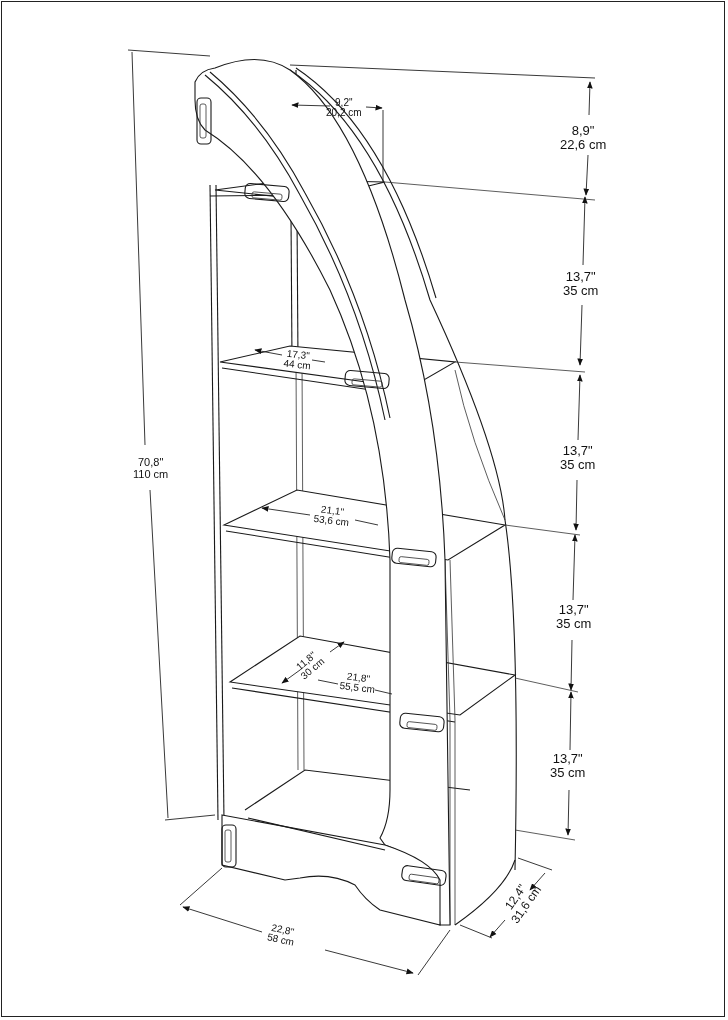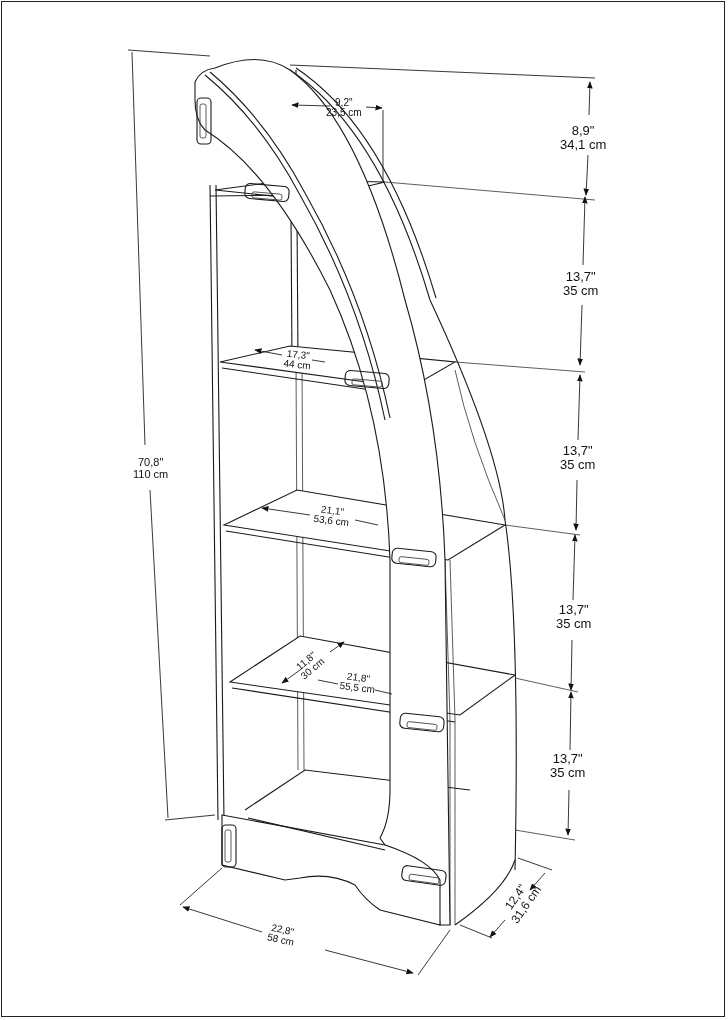--- a/index.html
+++ b/index.html
@@ -135,26 +135,26 @@
 
     <path class="dim" d="M518,858 L552,870"></path>
     <path class="dim" d="M460,925 L492,938"></path>
     <path class="dim" d="M545,873 L530,890" marker-end="url(#ar)"></path>
     <path class="dim" d="M505,920 L490,937" marker-end="url(#ar)"></path>
   </g>
 </svg>
 
 <div class="lbl sm" style="left:326px;top:98px;">
   <span>9,2"</span>
-  <span>23,5 cm</span>
+  <span>20,2 cm</span>
 </div>
 
 <div class="lbl" style="left:560px;top:124px;">
   <span>8,9"</span>
-  <span>34,1 cm</span>
+  <span>22,6 cm</span>
 </div>
 
 <div class="lbl" style="left:563px;top:270px;">
   <span>13,7"</span>
   <span>35 cm</span>
 </div>
 
 <div class="lbl" style="left:560px;top:444px;">
   <span>13,7"</span>
   <span>35 cm</span>

